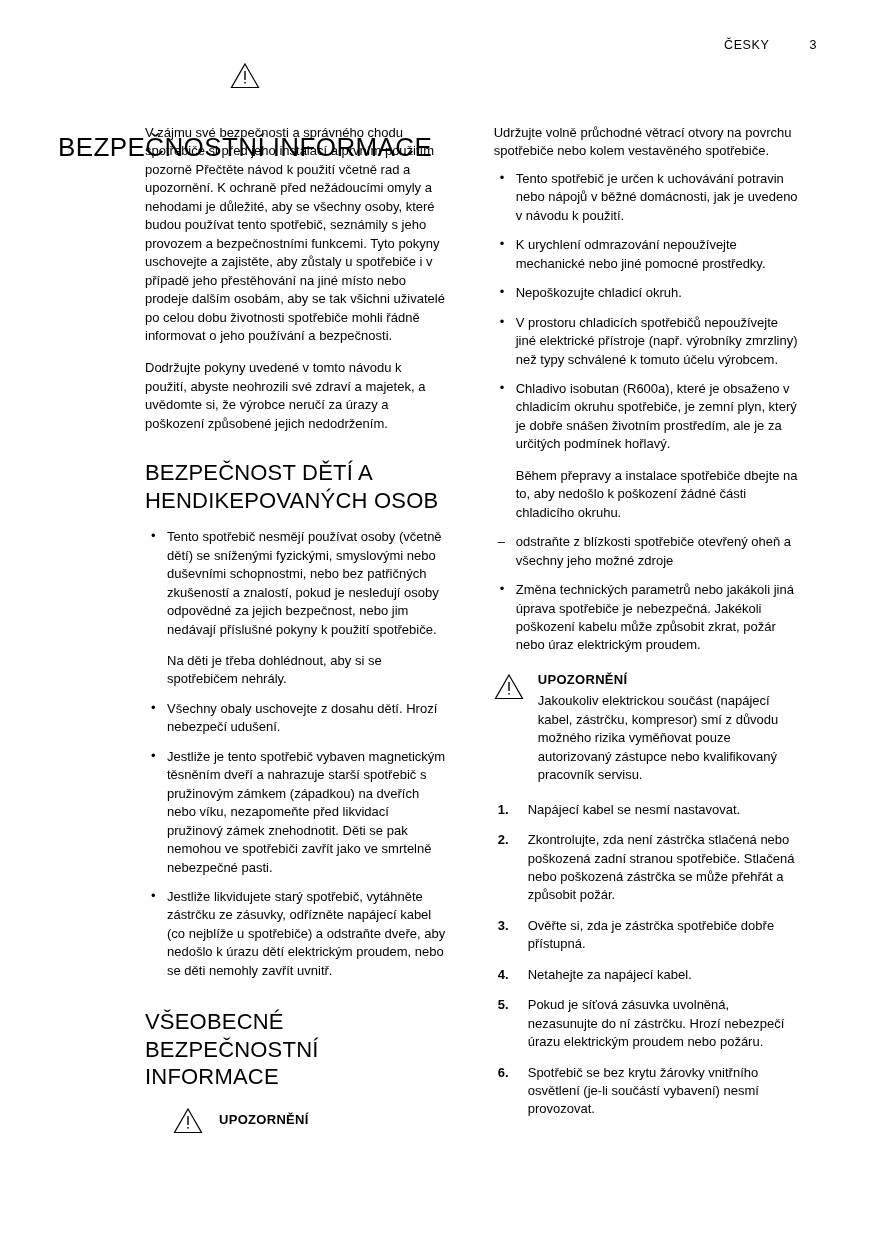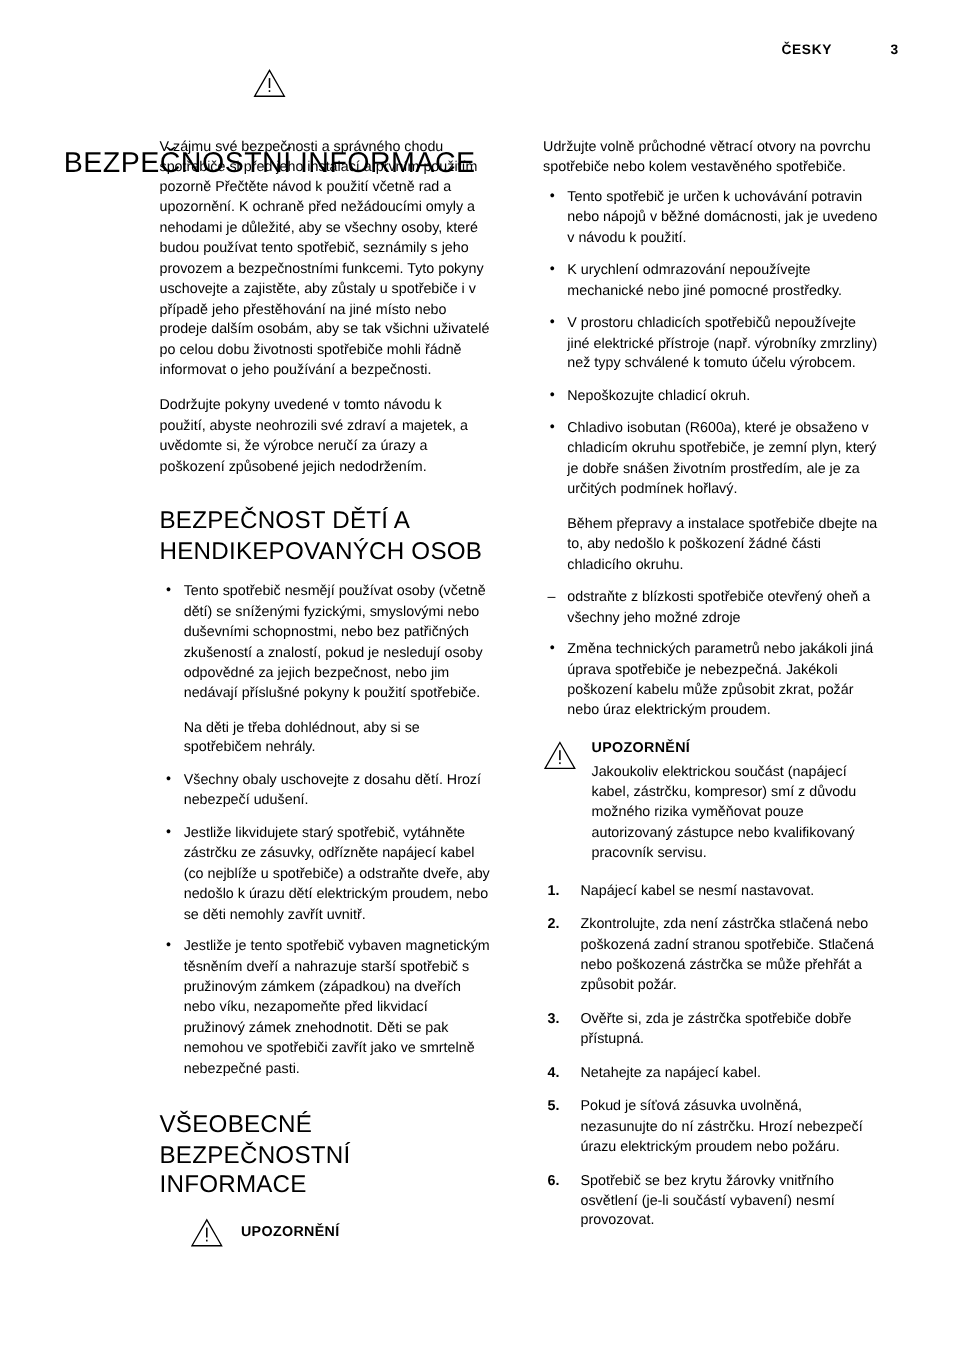--- a/index.html
+++ b/index.html
@@ -21,23 +21,23 @@
     box-sizing: border-box;
   }
 
   
   .header {
     position: absolute;
     top: 38px;
     right: 58px;
     display: flex;
     align-items: baseline;
-    gap: 53px;
+    gap: 40px;
     font-size: 12.5px;
-    font-weight: bold;
+    font-weight: normal;
     letter-spacing: 0.6px;
   }
   .header .lang { }
   .header .pageno { }
 
   
   .title-row {
     position: absolute;
     top: 62px;
     left: 58px;
@@ -205,22 +205,22 @@
 
       <p class="para">V zájmu své bezpečnosti a správného chodu spotřebiče si před jeho instalací a prvním použitím pozorně Přečtěte návod k použití včetně rad a upozornění. K ochraně před nežádoucími omyly a nehodami je důležité, aby se všechny osoby, které budou používat tento spotřebič, seznámily s jeho provozem a bezpečnostními funkcemi. Tyto pokyny uschovejte a zajistěte, aby zůstaly u spotřebiče i v případě jeho přestěhování na jiné místo nebo prodeje dalším osobám, aby se tak všichni uživatelé po celou dobu životnosti spotřebiče mohli řádně informovat o jeho používání a bezpečnosti.</p>
       <p class="para">Dodržujte pokyny uvedené v tomto návodu k použití, abyste neohrozili své zdraví a majetek, a uvědomte si, že výrobce neručí za úrazy a poškození způsobené jejich nedodržením.</p>
 
       <h2 class="section">BEZPEČNOST DĚTÍ A HENDIKEPOVANÝCH OSOB</h2>
 
       <ul class="bul">
         <li>Tento spotřebič nesmějí používat osoby (včetně dětí) se sníženými fyzickými, smyslovými nebo duševními schopnostmi, nebo bez patřičných zkušeností a znalostí, pokud je nesledují osoby odpovědné za jejich bezpečnost, nebo jim nedávají příslušné pokyny k použití spotřebiče.</li>
         <li class="nobullet">Na děti je třeba dohlédnout, aby si se spotřebičem nehrály.</li>
         <li>Všechny obaly uschovejte z dosahu dětí. Hrozí nebezpečí udušení.</li>
+        <li>Jestliže je tento spotřebič vybaven magnetickým těsněním dveří a nahrazuje starší spotřebič s pružinovým zámkem (západkou) na dveřích nebo víku, nezapomeňte před likvidací pružinový zámek znehodnotit. Děti se pak nemohou ve spotřebiči zavřít jako ve smrtelně nebezpečné pasti.</li>
         <li>Jestliže likvidujete starý spotřebič, vytáhněte zástrčku ze zásuvky, odřízněte napájecí kabel (co nejblíže u spotřebiče) a odstraňte dveře, aby nedošlo k úrazu dětí elektrickým proudem, nebo se děti nemohly zavřít uvnitř.</li>
-        <li>Jestliže je tento spotřebič vybaven magnetickým těsněním dveří a nahrazuje starší spotřebič s pružinovým zámkem (západkou) na dveřích nebo víku, nezapomeňte před likvidací pružinový zámek znehodnotit. Děti se pak nemohou ve spotřebiči zavřít jako ve smrtelně nebezpečné pasti.</li>
       </ul>
 
       <h2 class="section tight">VŠEOBECNÉ BEZPEČNOSTNÍ INFORMACE</h2>
 
       <div class="warnbox inline">
         <span class="tri">
           <svg width="30" height="27" viewBox="0 0 30 27">
             <polygon points="15,2 28.5,25.5 1.5,25.5" fill="none" stroke="#000" stroke-width="1.2"></polygon>
             <rect x="14.3" y="9" width="1.4" height="9" fill="#000"></rect>
             <rect x="14.3" y="20" width="1.4" height="1.6" fill="#000"></rect>
@@ -233,22 +233,22 @@
 
     <div class="col right">
 
       <p class="para">Udržujte volně průchodné větrací otvory na povrchu spotřebiče nebo kolem vestavěného spotřebiče.</p>
 
       <div class="gap-s"></div>
 
       <ul class="bul">
         <li>Tento spotřebič je určen k uchovávání potravin nebo nápojů v běžné domácnosti, jak je uvedeno v návodu k použití.</li>
         <li>K urychlení odmrazování nepoužívejte mechanické nebo jiné pomocné prostředky.</li>
+        <li>Nepoškozujte chladicí okruh.</li>
         <li>V prostoru chladicích spotřebičů nepoužívejte jiné elektrické přístroje (např. výrobníky zmrzliny) než typy schválené k tomuto účelu výrobcem.</li>
-        <li>Nepoškozujte chladicí okruh.</li>
         <li>Chladivo isobutan (R600a), které je obsaženo v chladicím okruhu spotřebiče, je zemní plyn, který je dobře snášen životním prostředím, ale je za určitých podmínek hořlavý.</li>
         <li class="nobullet">Během přepravy a instalace spotřebiče dbejte na to, aby nedošlo k poškození žádné části chladicího okruhu.</li>
       </ul>
 
       <ul class="dash">
         <li>odstraňte z blízkosti spotřebiče otevřený oheň a všechny jeho možné zdroje</li>
       </ul>
 
       <ul class="bul">
         <li>Změna technických parametrů nebo jakákoli jiná úprava spotřebiče je nebezpečná. Jakékoli poškození kabelu může způsobit zkrat, požár nebo úraz elektrickým proudem.</li>

